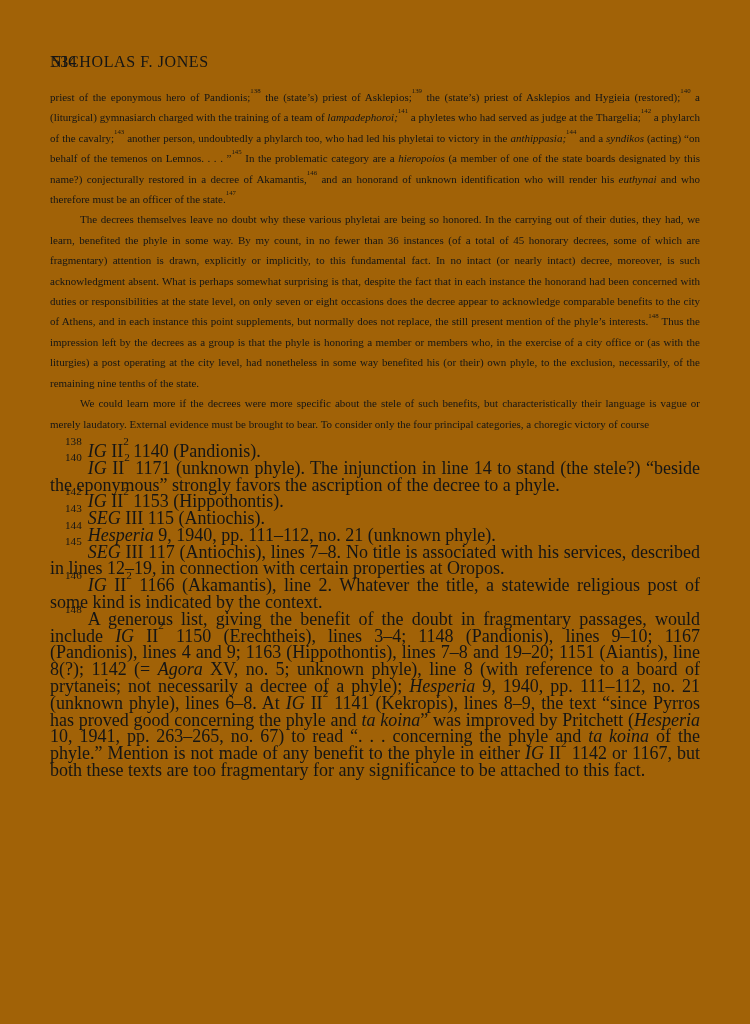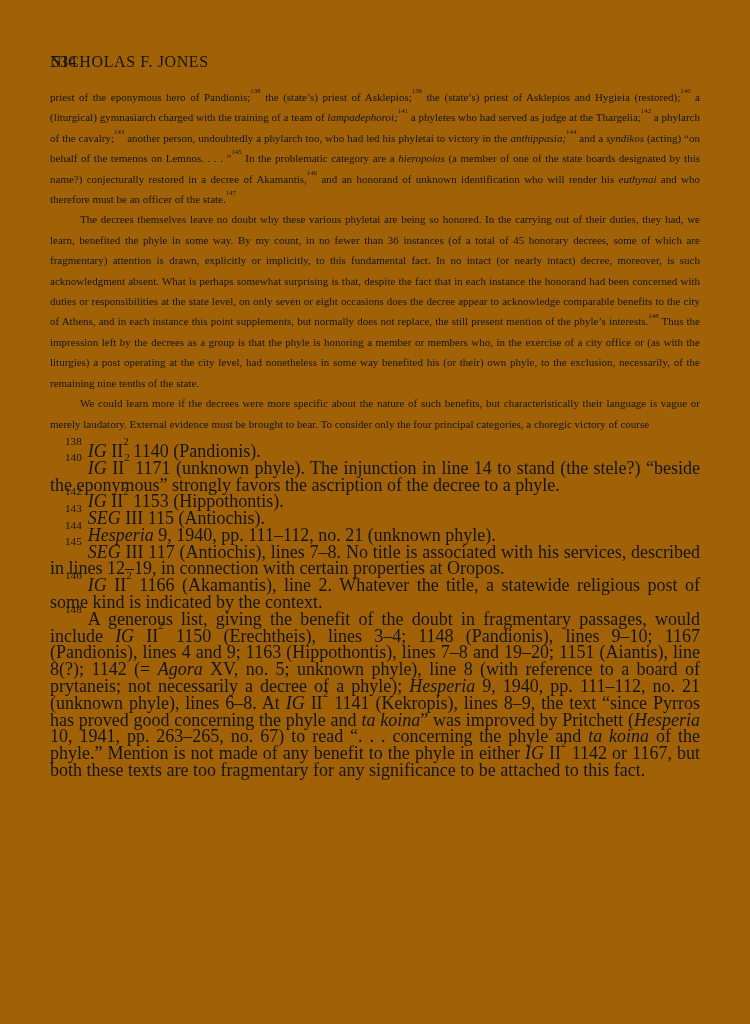--- a/index.html
+++ b/index.html
@@ -67,21 +67,21 @@
 <div class="page">
 
   <div class="running-header">
     <span class="page-number">534</span>
     <div class="running-title">NICHOLAS F. JONES</div>
   </div>
 
   <div class="body-text">
     <p>priest of the eponymous hero of Pandionis;<sup>138</sup> the (state’s) priest of Asklepios;<sup>139</sup> the (state’s) priest of Asklepios and Hygieia (restored);<sup>140</sup> a (liturgical) gymnasiarch charged with the training of a team of <i>lampadephoroi;</i><sup>141</sup> a phyletes who had served as judge at the Thargelia;<sup>142</sup> a phylarch of the cavalry;<sup>143</sup> another person, undoubtedly a phylarch too, who had led his phyletai to victory in the <i>anthippasia;</i><sup>144</sup> and a <i>syndikos</i> (acting) “on behalf of the temenos on Lemnos. . . . ”<sup>145</sup> In the problematic category are a <i>hieropoios</i> (a member of one of the state boards designated by this name?) conjecturally restored in a decree of Akamantis,<sup>146</sup> and an honorand of unknown identification who will render his <i>euthynai</i> and who therefore must be an officer of the state.<sup>147</sup></p>
     <p class="indented">The decrees themselves leave no doubt why these various phyletai are being so honored. In the carrying out of their duties, they had, we learn, benefited the phyle in some way. By my count, in no fewer than 36 instances (of a total of 45 honorary decrees, some of which are fragmentary) attention is drawn, explicitly or implicitly, to this fundamental fact.  In no intact (or nearly intact) decree, moreover, is such acknowledgment absent.  What is perhaps somewhat surprising is that, despite the fact that in each instance the honorand had been concerned with duties or responsibilities at the state level, on only seven or eight occasions does the decree appear to acknowledge comparable benefits to the city of Athens, and in each instance this point supplements, but normally does not replace, the still present mention of the phyle’s interests.<sup>148</sup>  Thus the impression left by the decrees as a group is that the phyle is honoring a member or members who, in the exercise of a city office or (as with the liturgies) a post operating at the city level, had nonetheless in some way benefited his (or their) own phyle, to the exclusion, necessarily, of the remaining nine tenths of the state.</p>
-    <p class="indented">We could learn more if the decrees were more specific about the nature of such benefits, but characteristically their language is vague or merely laudatory.  External evidence must be brought to bear.  To consider only the four principal categories, a choregic victory of course</p>
+    <p class="indented">We could learn more if the decrees were more specific about the stele of such benefits, but characteristically their language is vague or merely laudatory.  External evidence must be brought to bear.  To consider only the four principal categories, a choregic victory of course</p>
   </div>
 
   <div class="footnotes">
     <p><sup class="fn-num">138</sup><span><i>IG</i> II<sup>2</sup> 1140 (Pandionis).</span></p>
     <p><sup class="fn-num">140</sup><span><i>IG</i> II<sup>2</sup> 1171 (unknown phyle).  The injunction in line 14 to stand (the stele?) “beside the eponymous” strongly favors the ascription of the decree to a phyle.</span></p>
     <p><sup class="fn-num">142</sup><span><i>IG</i> II<sup>2</sup> 1153 (Hippothontis).</span></p>
     <p><sup class="fn-num">143</sup><span><i>SEG</i> III 115 (Antiochis).</span></p>
     <p><sup class="fn-num">144</sup><span><i>Hesperia</i> 9, 1940, pp. 111–112, no. 21 (unknown phyle).</span></p>
     <p><sup class="fn-num">145</sup><span><i>SEG</i> III 117 (Antiochis), lines 7–8.  No title is associated with his services, described in lines 12–19, in connection with certain properties at Oropos.</span></p>
     <p><sup class="fn-num">146</sup><span><i>IG</i> II<sup>2</sup> 1166 (Akamantis), line 2.  Whatever the title, a statewide religious post of some kind is indicated by the context.</span></p>

